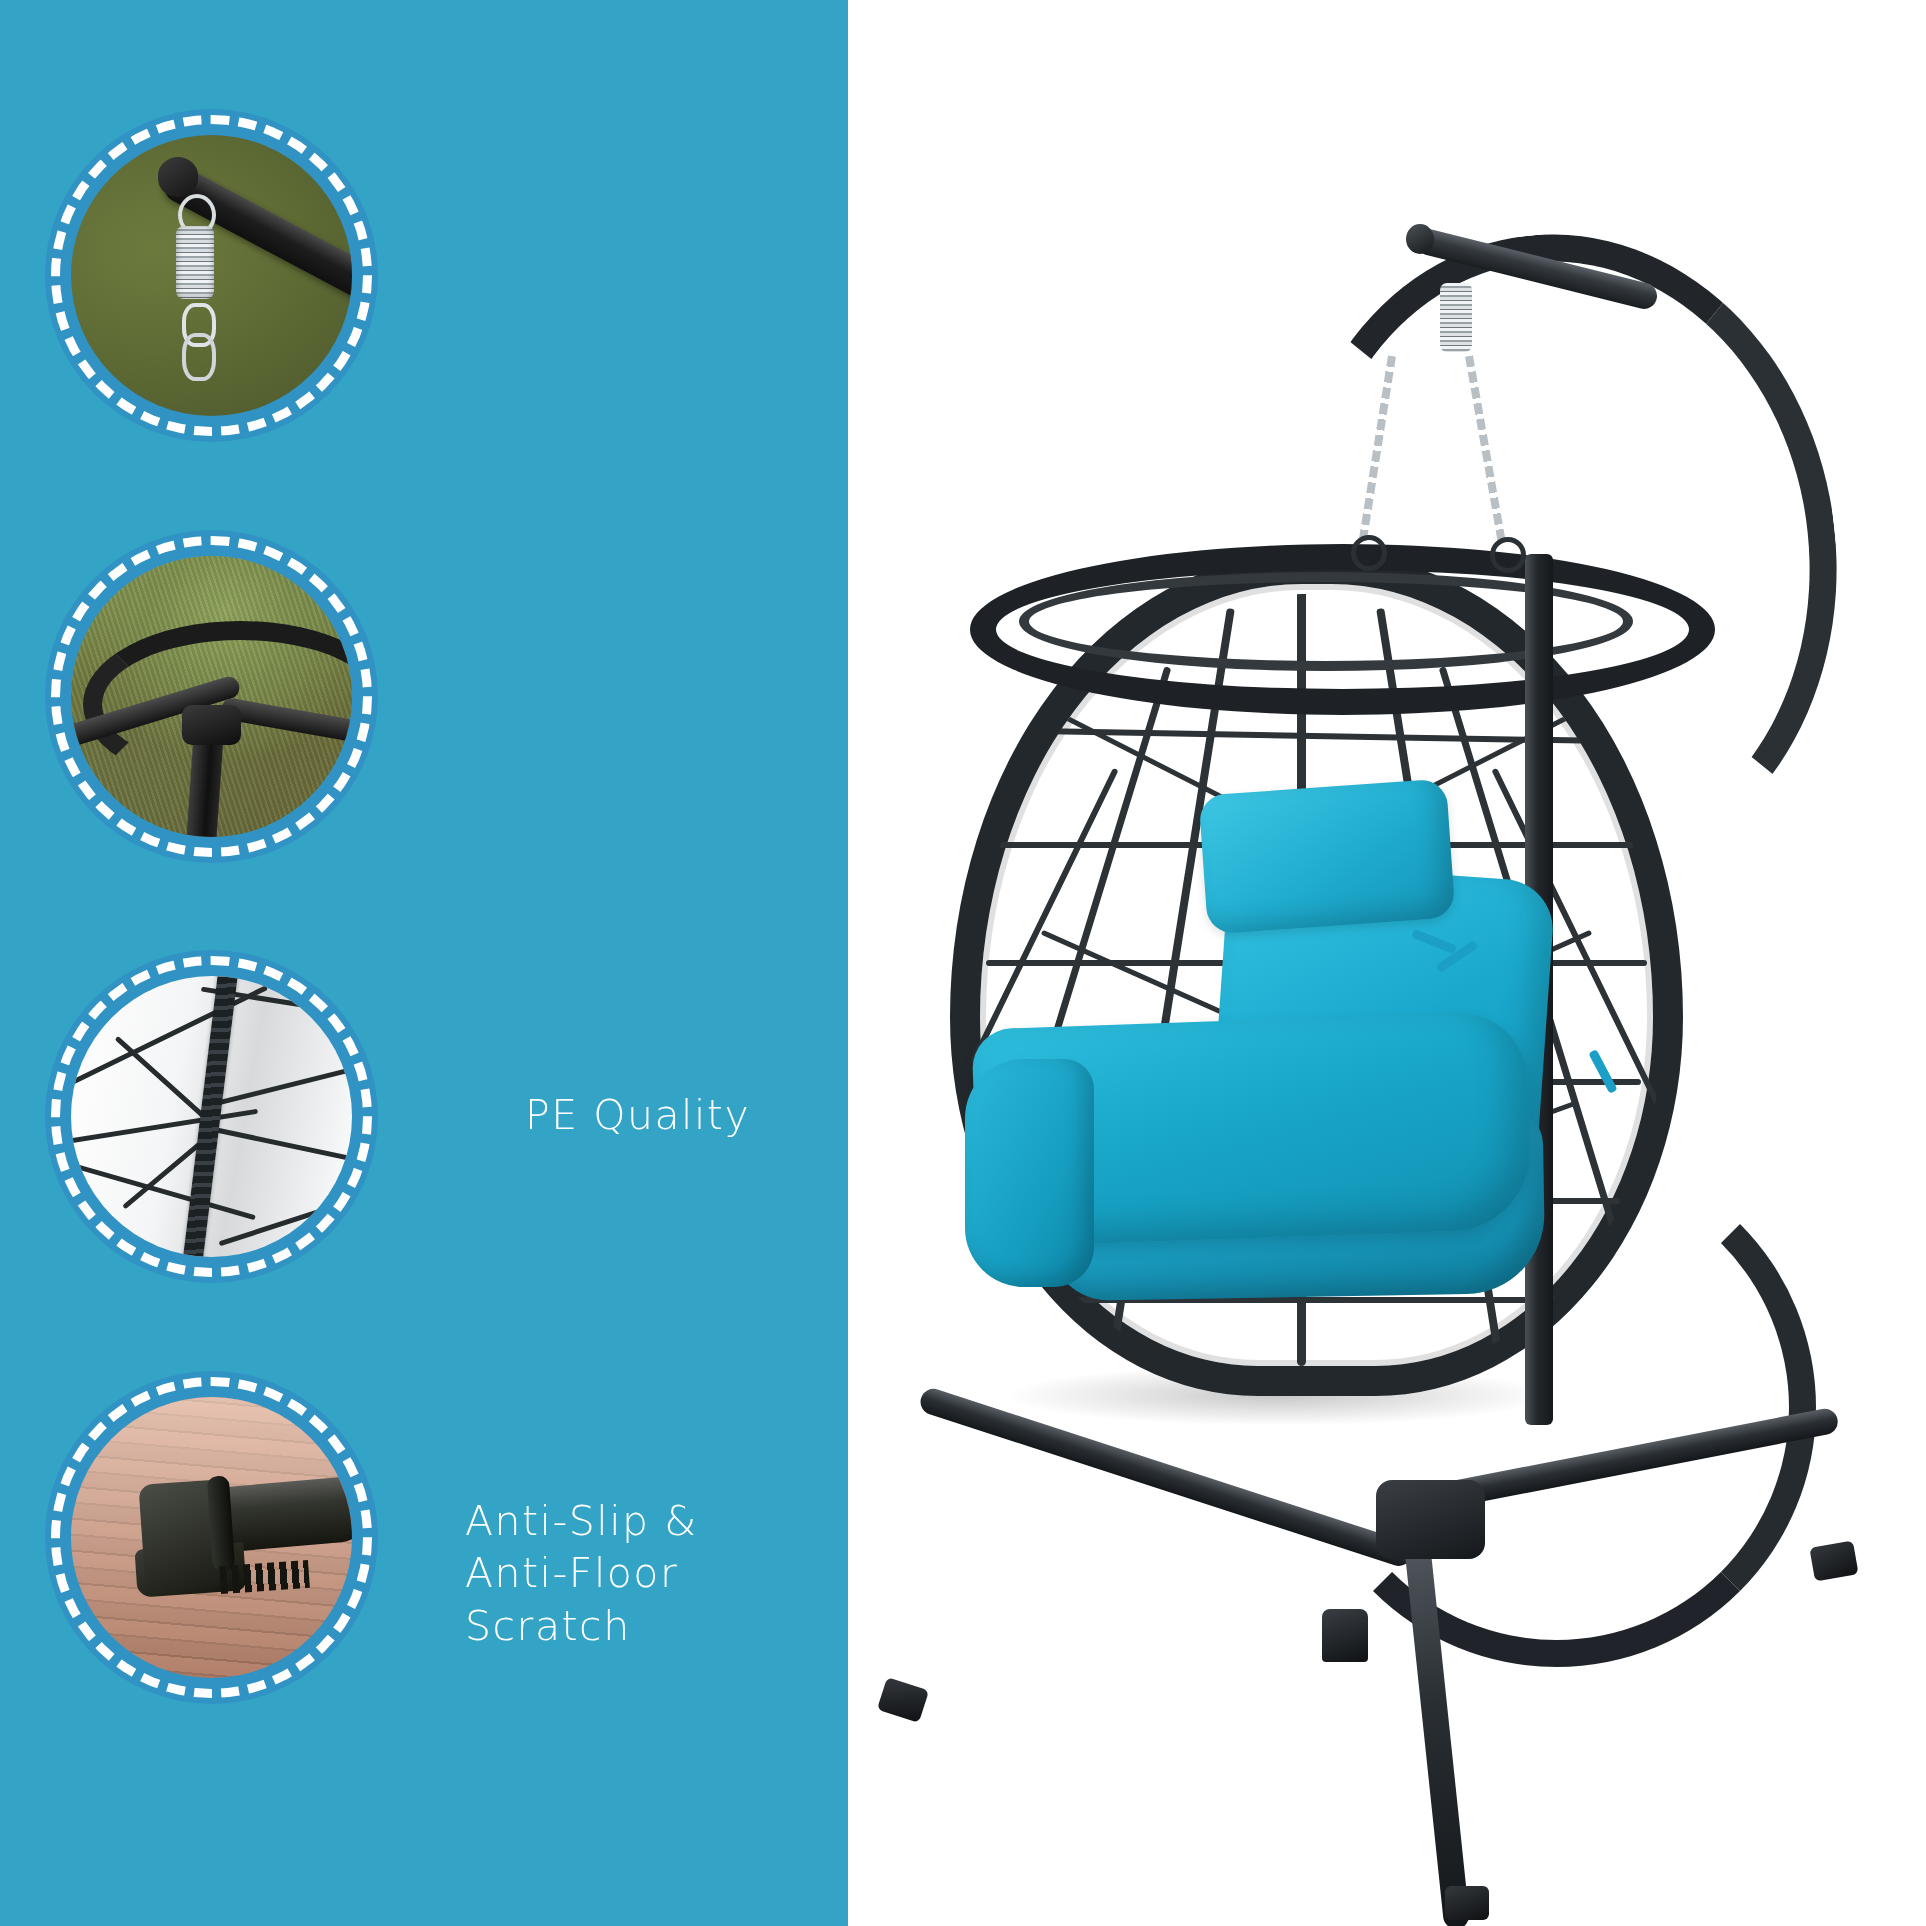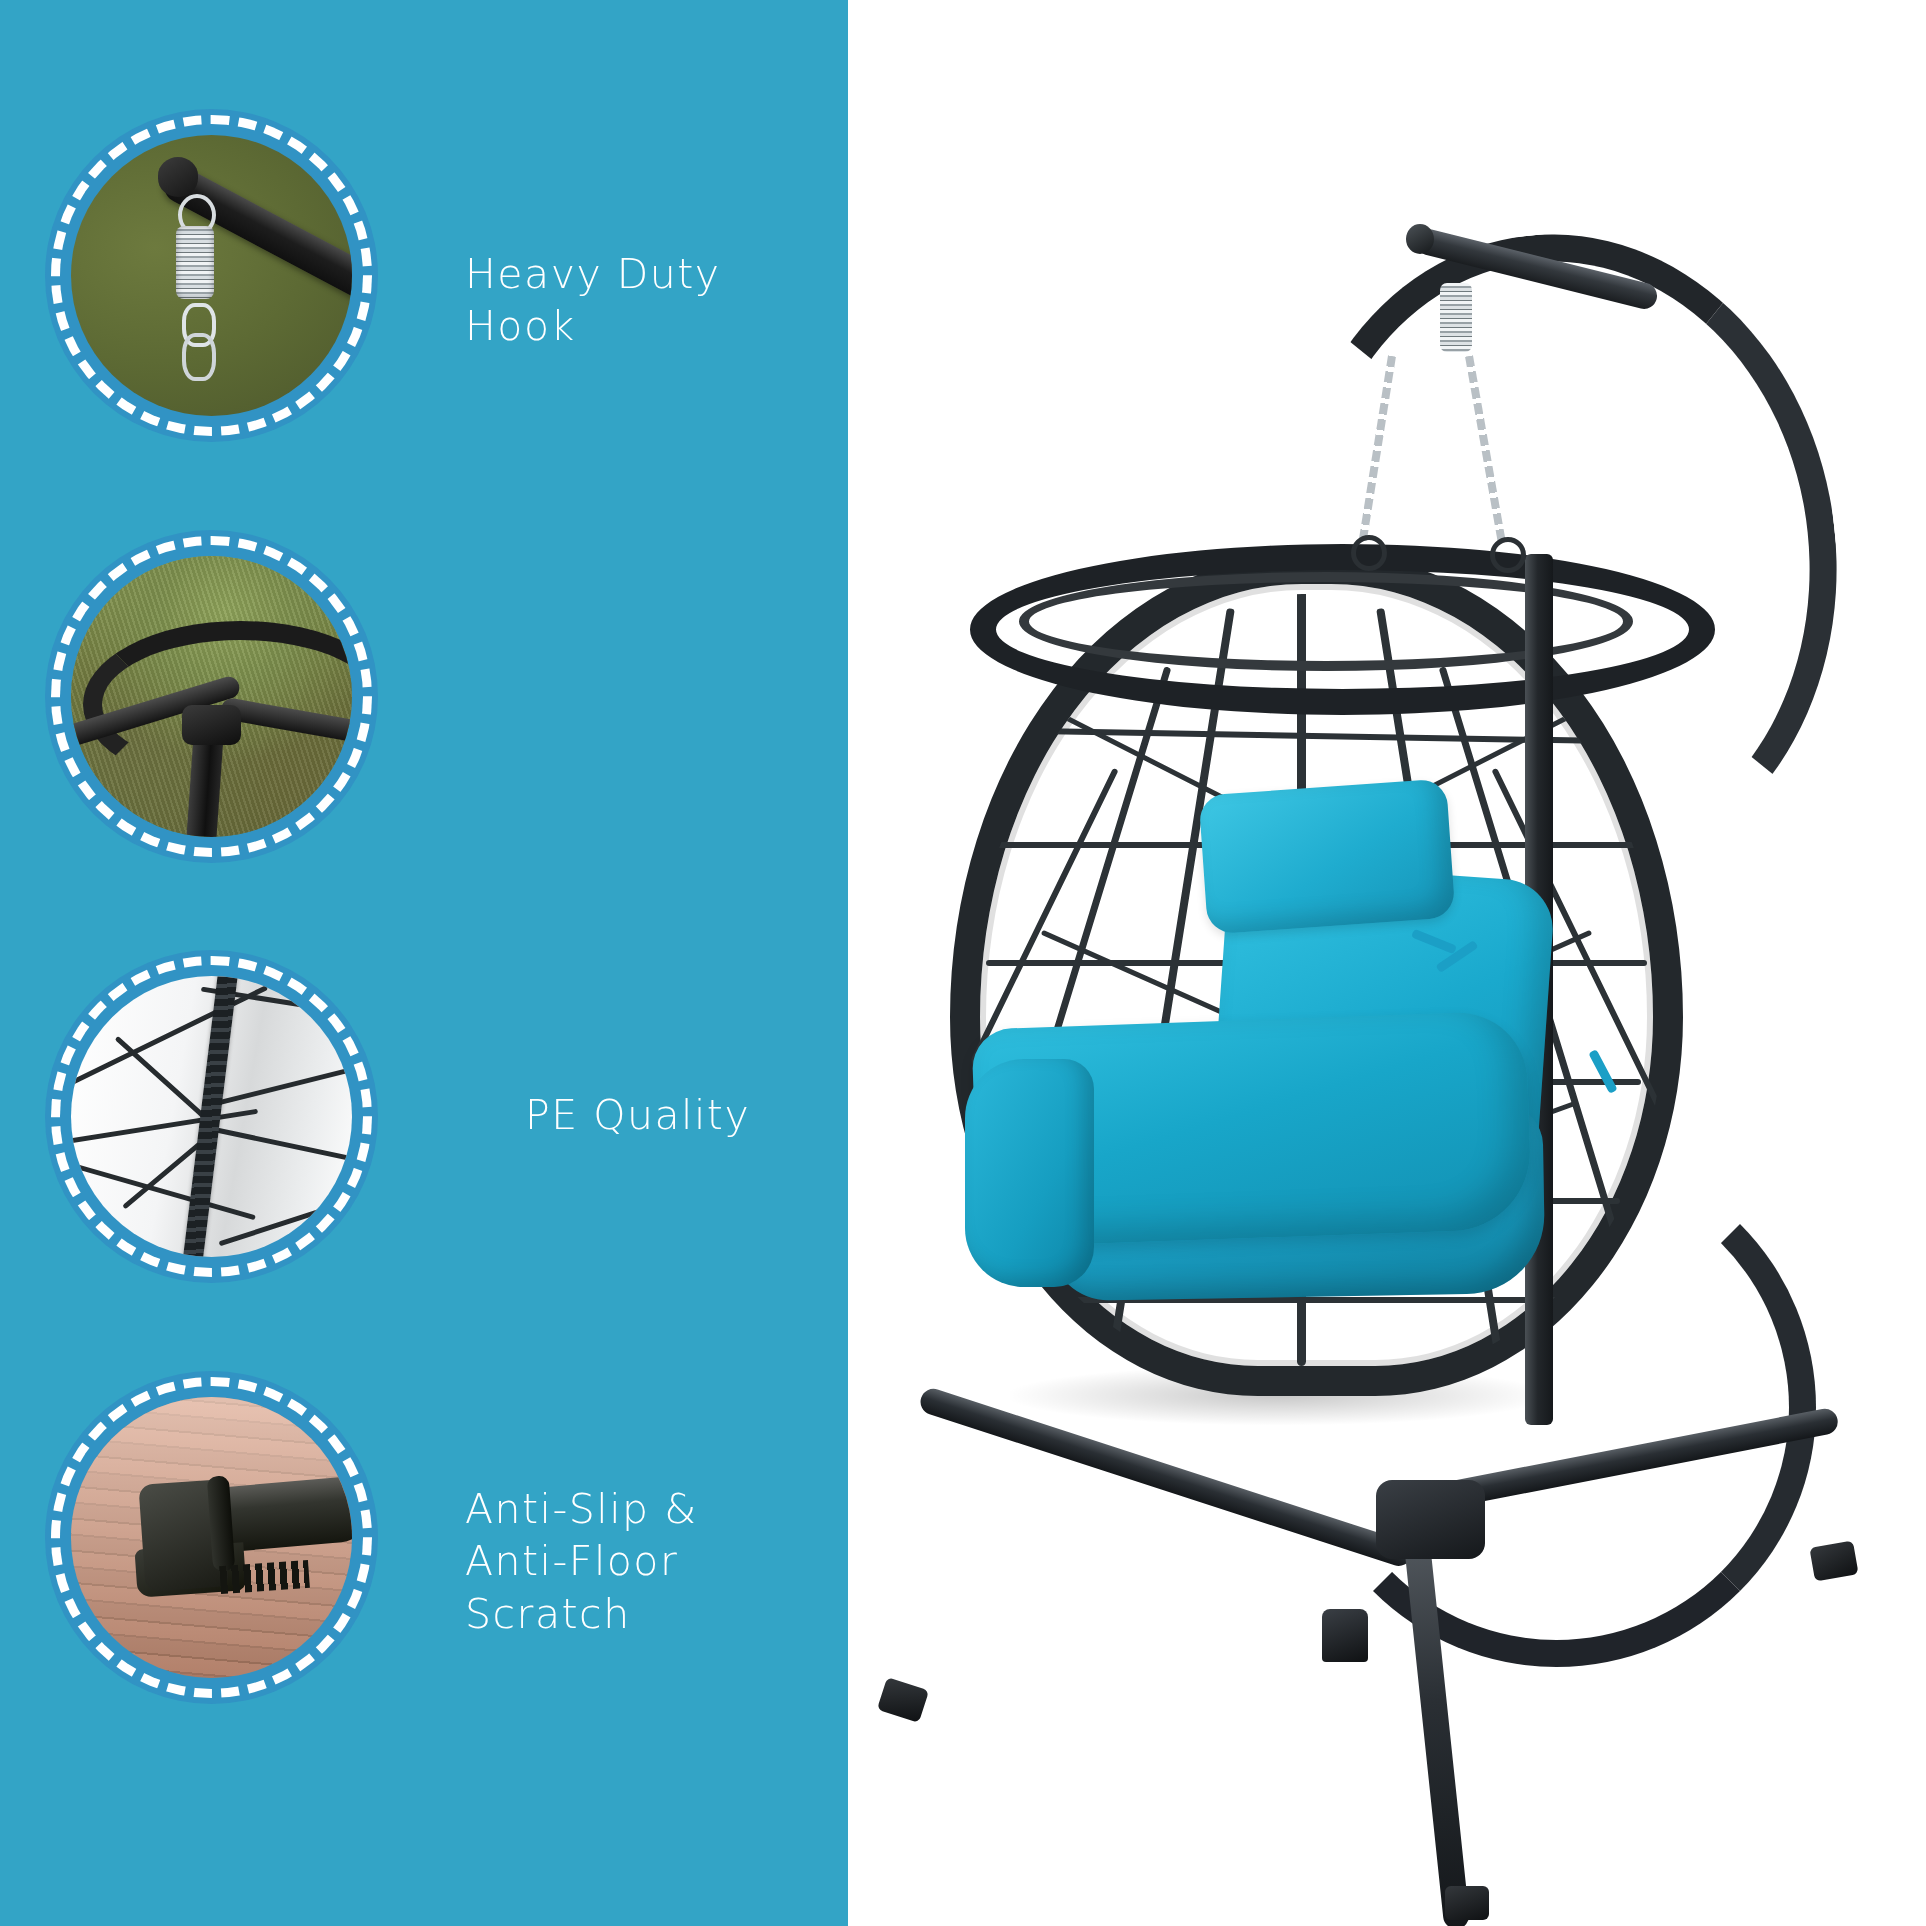--- a/index.html
+++ b/index.html
@@ -207,21 +207,21 @@
     font-family:"DejaVu Sans","Liberation Sans",sans-serif;
     font-weight:300;
     font-size:41px;
     letter-spacing:1.5px;
     line-height:1.28;
     white-space:pre-line;
   }
   .label.l0{top:139px;}
   .label.l1{top:139px;}
   .label.l2{top:139px;left:525px;}
-  .label.l3{top:112px;}
+  .label.l3{top:124px;}
 
   
   .product{
     position:absolute;left:848px;top:0;width:1078px;height:1927px;
     background:#ffffff;overflow:hidden;
   }
 
   
   .st-arm{
     position:absolute;left:1416px;top:226px;width:248px;height:26px;
@@ -398,21 +398,20 @@
           <div class="photo-inner ph-hook">
             <div class="pole"></div>
             <div class="polecap"></div>
             <div class="eye"></div>
             <div class="spring"></div>
             <div class="clink"></div>
             <div class="clink2"></div>
           </div>
         </div>
       </div>
-      <div class="label l0">Heavy Duty Hook</div>
     </div>
 
     <div class="feature f1">
       <div class="circle-wrap">
         <div class="ring"></div>
         <div class="dashes"></div>
         <div class="photo">
           <div class="photo-inner ph-frame">
             <div class="arcTop"></div>
             <div class="armL"></div>

